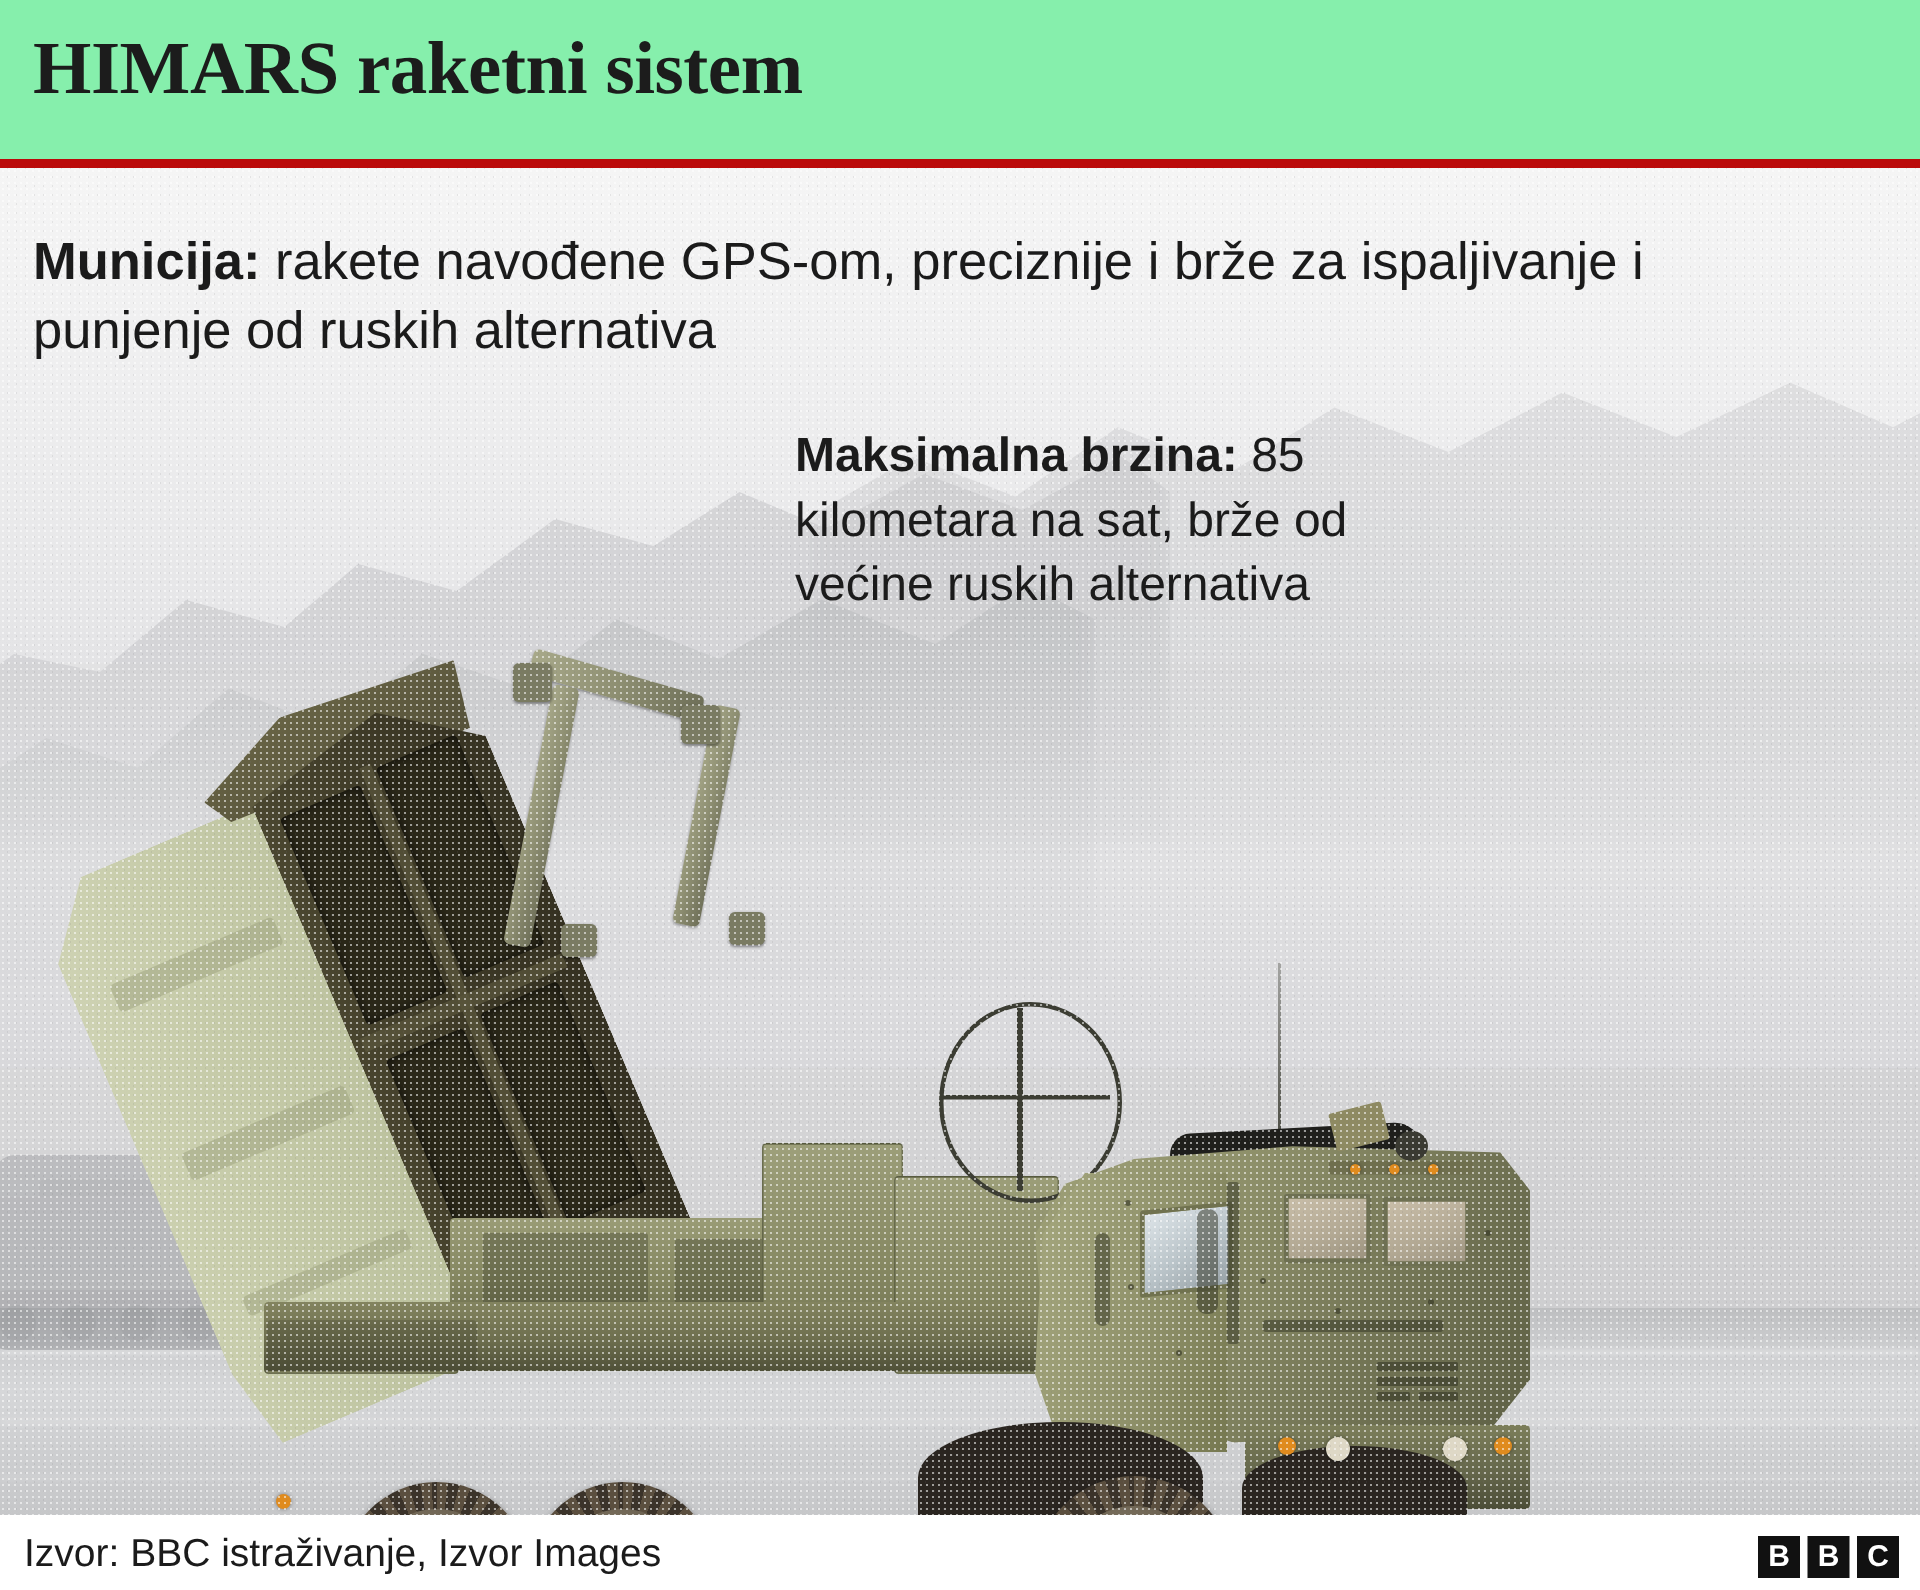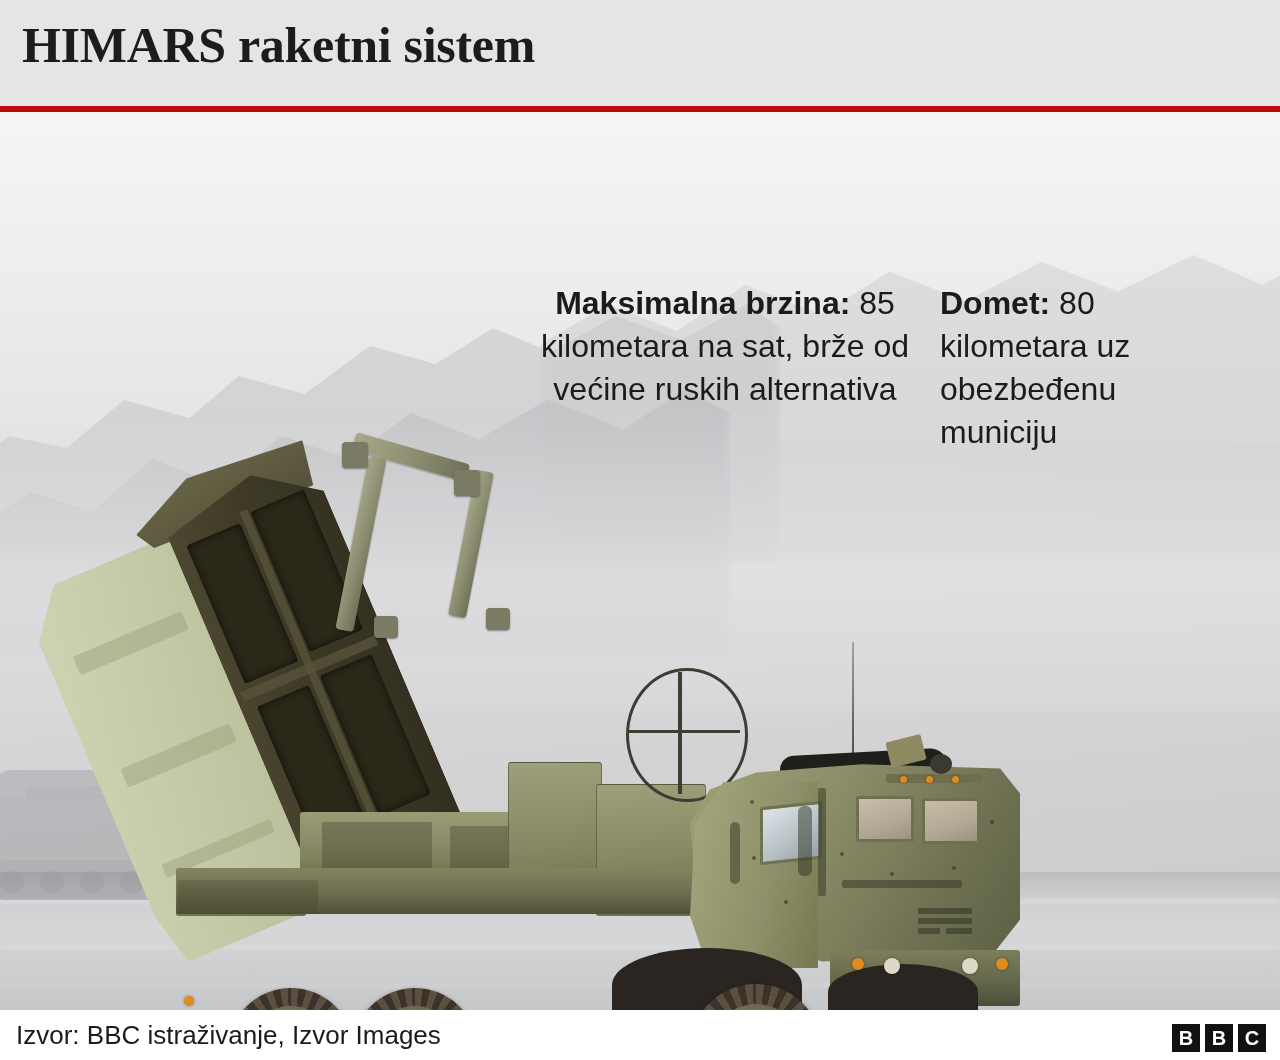--- a/index.html
+++ b/index.html
@@ -13,21 +13,21 @@
     font-family: "Liberation Sans", sans-serif;
     overflow: hidden;
     position: relative;
   }
 
   
   .header {
     position: absolute;
     left: 0; top: 0;
     width: 1280px; height: 108px;
-    background: #e5e5e5;
+    background: #86efac;
     box-sizing: border-box;
   }
   .header-title {
     position: absolute;
     left: 22px; top: 16px;
     font-family: "Liberation Serif", "DejaVu Serif", serif;
     font-size: 50px;
     font-weight: 700;
     color: #1c1c1c;
     letter-spacing: -0.3px;
@@ -307,21 +307,21 @@
     color: #1b1b1b;
     font-family: "Liberation Sans", sans-serif;
   }
   .ov-text b { font-weight: 700; }
   .lead {
     left: 22px; top: 40px; width: 1140px;
     font-size: 35px; line-height: 1.32;
   }
   .col-speed {
     left: 530px; top: 170px; width: 390px;
-    font-size: 32px; line-height: 1.34; text-align: center;
+    font-size: 32px; line-height: 1.34;
   }
   .col-range {
     left: 940px; top: 170px; width: 300px;
     font-size: 32px; line-height: 1.34;
   }
 
   
   .footer {
     position: absolute; left: 0; top: 1010px;
     width: 1280px; height: 50px; background: #ffffff;
@@ -471,25 +471,25 @@
     <div class="wheel" style="left:690px; top:872px; width:132px; height:132px;">
       <div class="wheel-inner" style="left:20px; top:20px; width:92px; height:92px;"></div>
 
     </div>
 
   </div>
 
   <div class="noise"></div>
 
   <div class="overlay">
+    <div class="ov-text lead">
+      <b>Municija:</b><span> rakete navođene GPS-om, preciznije i brže za ispaljivanje i punjenje od ruskih alternativa</span>
+    </div>
     <div class="ov-text col-speed">
       <b>Maksimalna brzina:</b><span> 85 kilometara na sat, brže od većine ruskih alternativa</span>
-    </div>
-    <div class="ov-text col-range">
-      <b>Domet:</b><span> 80 kilometara uz obezbeđenu municiju</span>
     </div>
   </div>
 
 </div>
 
 <div class="footer">
   <div class="source">Izvor: BBC istraživanje, Izvor Images</div>
   <div class="bbc-logo">
     <div class="bbc-box">B</div>
     <div class="bbc-box">B</div>

